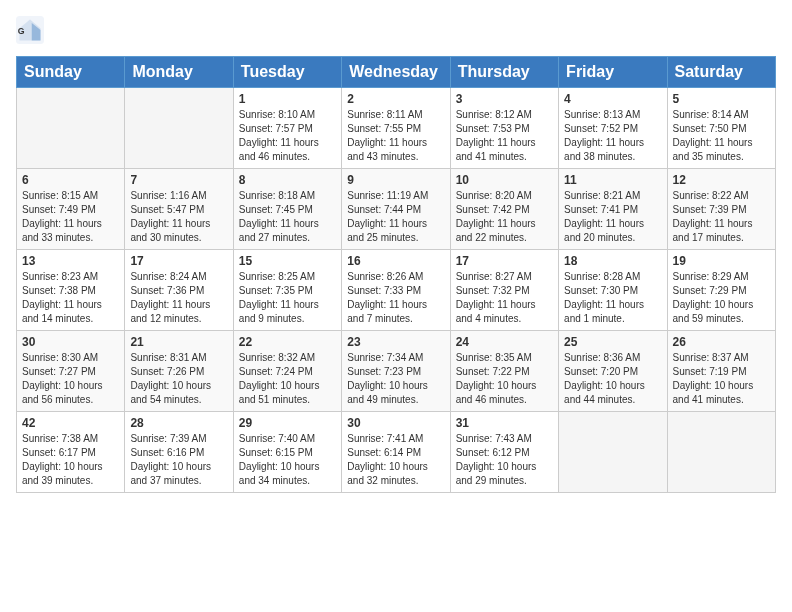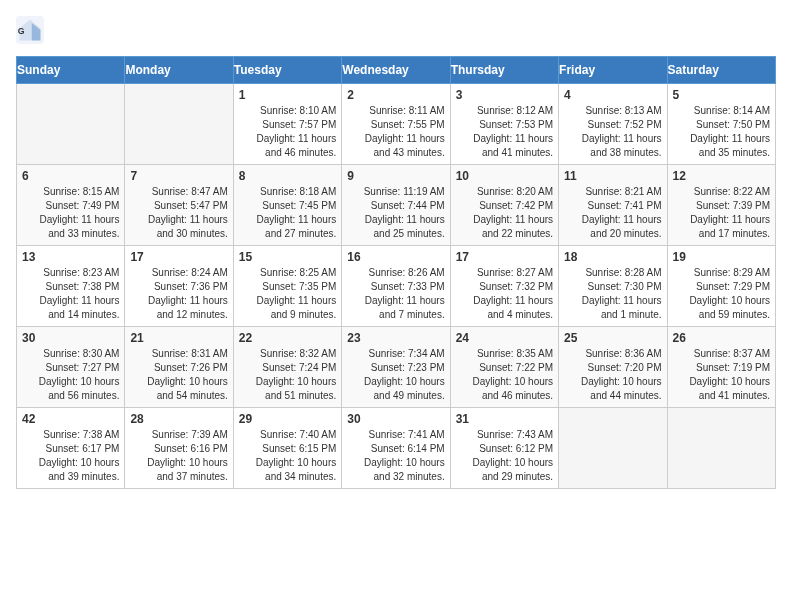--- a/index.html
+++ b/index.html
@@ -47,23 +47,23 @@
       color: #555;
     }
     table {
       width: 100%;
       border-collapse: collapse;
       table-layout: fixed;
     }
     th {
       background-color: #3a7abf;
       color: #fff;
-      font-size: 12px;
-      font-weight: bold;
-      padding: 6px 0;
+      font-size: 16px;
+      font-weight: bold;
+      padding: 6px 7px;
       text-align: left;
       border: 1px solid #5a9ad0;
     }
     td {
       vertical-align: top;
       border: 1px solid #ccc;
       padding: 4px 5px;
       font-size: 10px;
       color: #333;
       background: #fff;
@@ -79,21 +79,20 @@
     .day-number {
       font-size: 12px;
       font-weight: bold;
       display: block;
       margin-bottom: 2px;
     }
     .day-info {
       font-size: 10px;
       line-height: 1.4;
       color: #333;
-      text-align: right;
     }
   </style>
 </head>
 <body>
 
 <div class="header">
   <div class="logo">
     <svg class="logo-icon" viewBox="0 0 32 32">
       <rect x="0" y="0" width="32" height="32" rx="4" fill="#f0f4fa"></rect>
       <polygon points="16,4 28,14 28,28 4,28 4,14" fill="#3a7abf" opacity="0.15"></polygon>
@@ -148,21 +147,21 @@
           <div class="day-info"><span>Sunrise: 8:14 AM</span><br><span>Sunset: 7:50 PM</span><br><span>Daylight: 11 hours and 35 minutes.</span></div>
         </td>
       </tr>
       <tr>
         <td>
           <span class="day-number">6</span>
           <div class="day-info"><span>Sunrise: 8:15 AM</span><br><span>Sunset: 7:49 PM</span><br><span>Daylight: 11 hours and 33 minutes.</span></div>
         </td>
         <td>
           <span class="day-number">7</span>
-          <div class="day-info"><span>Sunrise: 8:47 AM</span><br><span>Sunset: 5:47 PM</span><br><span>Daylight: 11 hours and 30 minutes.</span></div>
+          <div class="day-info"><span>Sunrise: 1:16 AM</span><br><span>Sunset: 5:47 PM</span><br><span>Daylight: 11 hours and 30 minutes.</span></div>
         </td>
         <td>
           <span class="day-number">8</span>
           <div class="day-info"><span>Sunrise: 8:18 AM</span><br><span>Sunset: 7:45 PM</span><br><span>Daylight: 11 hours and 27 minutes.</span></div>
         </td>
         <td>
           <span class="day-number">9</span>
           <div class="day-info"><span>Sunrise: 11:19 AM</span><br><span>Sunset: 7:44 PM</span><br><span>Daylight: 11 hours and 25 minutes.</span></div>
         </td>
         <td>

